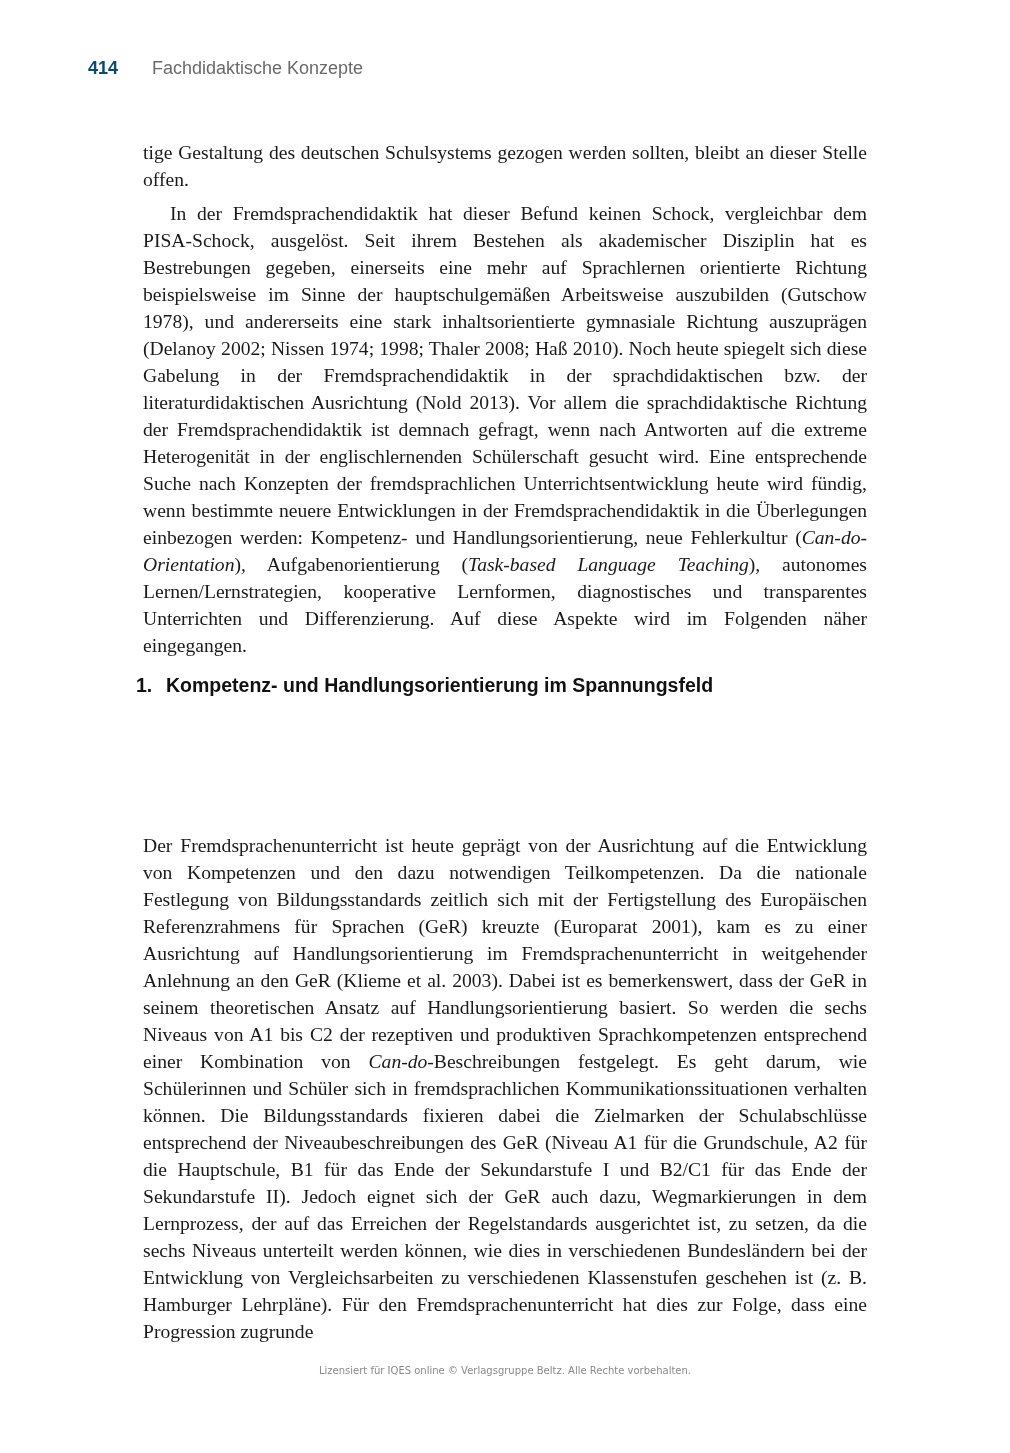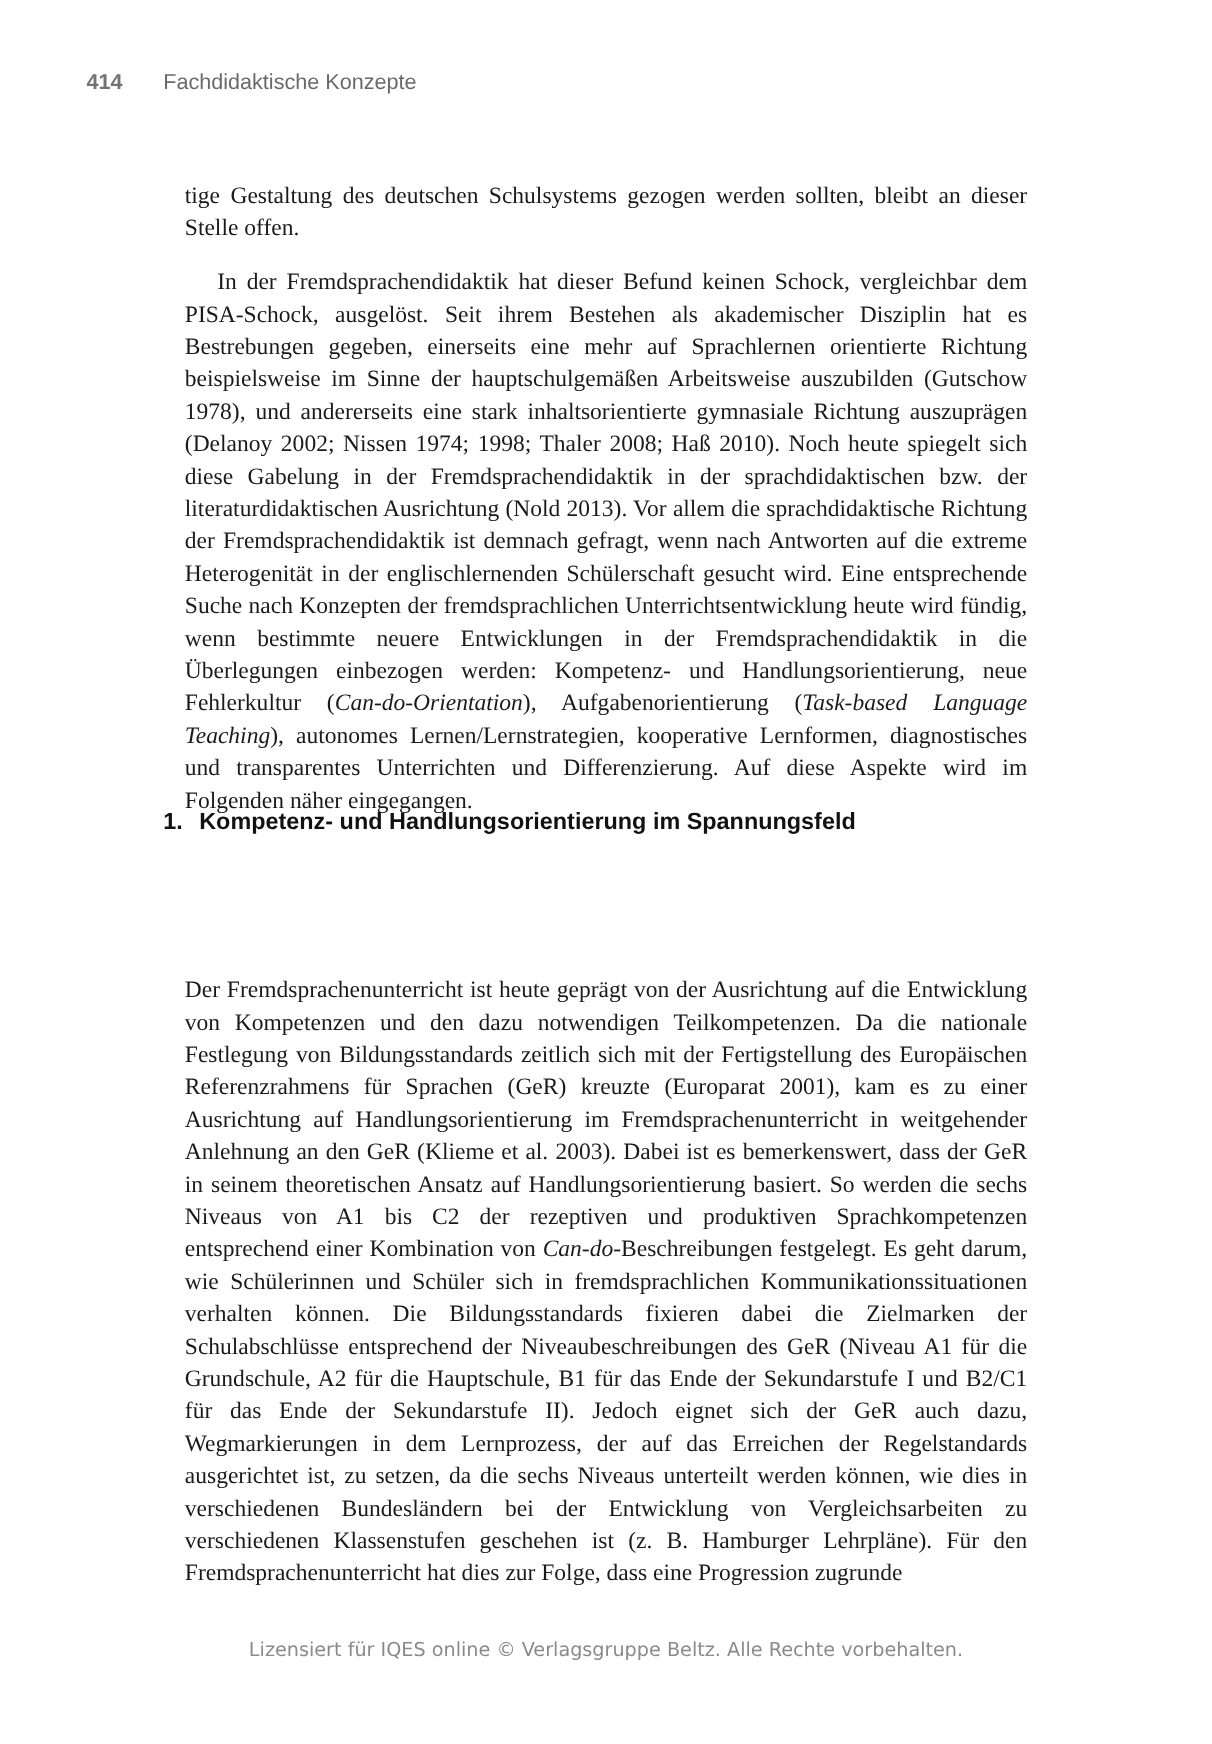--- a/index.html
+++ b/index.html
@@ -1,28 +1,28 @@
 <!DOCTYPE html>
 <html><head>
 <meta charset="utf-8">
 <style>
   html, body { margin: 0; padding: 0; background: #ffffff; }
   body { width: 1010px; height: 1453px; position: relative; overflow: hidden; }
   .running-head { position: absolute; top: 56px; left: 72px; height: 24px; font-family: "Liberation Sans", sans-serif; font-size: 18px; line-height: 24px; }
-  .page-num { color: #737373; font-weight: bold; display: inline-block; width: 64px; }
+  .page-num { color: #0c4a6e; font-weight: bold; display: inline-block; width: 64px; margin-left: 16px; }
   .head-title { color: #6a6a6a; }
   .body { position: absolute; left: 136px; width: 738px; font-family: "Liberation Serif", serif; font-size: 19.6px; line-height: 27px; color: #1a1a1a; text-align: justify; }
   .p1 { top: 132px; }
-  .body p { margin: 18px; font-family: Liberation Serif, serif; }
+  .body p { margin: 7px; font-family: Liberation Serif, serif; }
   .indent { text-indent: 27px; }
   .heading { position: absolute; top: 672px; left: 136px; width: 738px; font-family: "Liberation Sans", sans-serif; font-weight: bold; font-size: 19.5px; line-height: 27px; color: #111; }
   .heading .num { display: inline-block; width: 30px; }
   .heading .line2 { padding-left: 30px; display: block; }
-  .p2 { top: 794px; }
-  .footer { position: absolute; top: 1365px; left: 0; width: 1010px; text-align: center; font-family: "DejaVu Sans", sans-serif; font-size: 16px; color: #8a8a8a; }
+  .p2 { top: 825px; }
+  .footer { position: absolute; top: 1365px; left: 0; width: 1010px; text-align: center; font-family: "DejaVu Sans", sans-serif; font-size: 10px; color: #8a8a8a; }
   i { font-style: italic; }
 </style>
 </head>
 <body>
 
 <div class="running-head">
   <span class="page-num">414</span><span class="head-title">Fachdidaktische Konzepte</span>
 </div>
 
 <div class="body p1">

